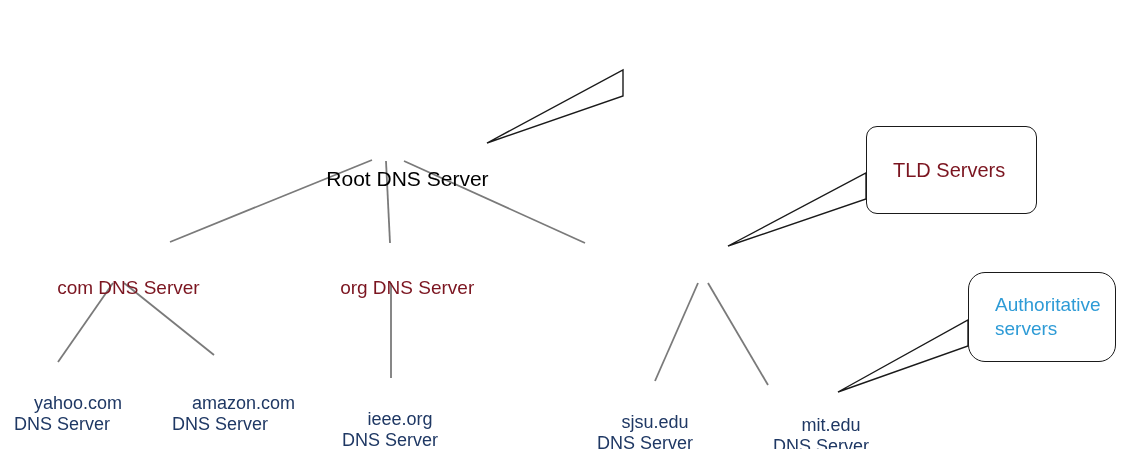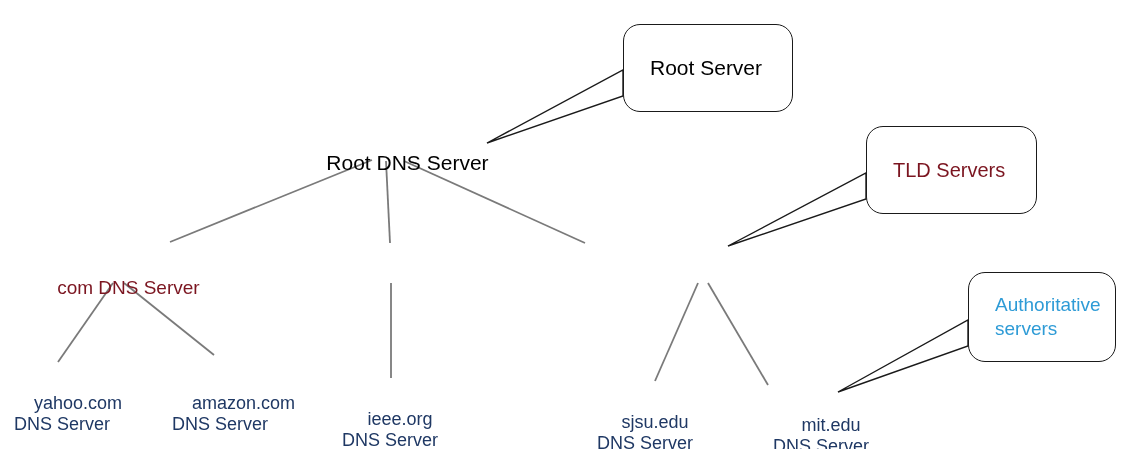--- a/index.html
+++ b/index.html
@@ -90,26 +90,29 @@
 
     <polygon points="623,70 623,96 487,143" fill="#ffffff" stroke="#1a1a1a" stroke-width="1.4"></polygon>
     <polygon points="866,173 866,199 728,246" fill="#ffffff" stroke="#1a1a1a" stroke-width="1.4"></polygon>
     <polygon points="968,320 968,346 838,392" fill="#ffffff" stroke="#1a1a1a" stroke-width="1.4"></polygon>
 
     <rect x="624" y="71" width="5" height="24" fill="#ffffff"></rect>
     <rect x="867" y="174" width="5" height="24" fill="#ffffff"></rect>
     <rect x="969" y="321" width="5" height="24" fill="#ffffff"></rect>
   </svg>
 
-  <div class="node node-root" style="left:303px; top:126px;">
+  <div class="node node-root" style="left:303px; top:142px;">
     <span>Root DNS Server</span>
   </div>
 
   <div class="node node-tld" style="left:36px; top:255px;">
     <span>com DNS Server</span>
+  </div>
+  <div class="node node-tld" style="left:319px; top:255px;">
+    <span>org DNS Server</span>
   </div>
 
   <div class="node node-auth" style="left:14px; top:372px; text-align:left;">
     <span>yahoo.com
 DNS Server</span>
   </div>
   <div class="node node-auth" style="left:172px; top:372px; text-align:left;">
     <span>amazon.com
 DNS Server</span>
   </div>
@@ -119,25 +122,22 @@
   </div>
   <div class="node node-auth" style="left:597px; top:391px; text-align:center;">
     <span>sjsu.edu
 DNS Server</span>
   </div>
   <div class="node node-auth" style="left:773px; top:394px; text-align:center;">
     <span>mit.edu
 DNS Server</span>
   </div>
 
-  <div class="callout callout-root" style="left:623px; top:24px; width:170px; height:88px;">
-    <span class="callout-label">Root Server</span>
-  </div>
 
-  <div class="callout callout-tld" style="left:866px; top:126px; width:171px; height:88px;">
+  <div class="callout callout-tld" style="left:866px; top:126px; width:171px; height:88px;border-radius:11px;">
     <span class="callout-label">TLD Servers</span>
   </div>
 
   <div class="callout callout-auth" style="left:968px; top:272px; width:148px; height:90px;">
     <span class="callout-label">Authoritative
 servers</span>
   </div>
 
 </div>
 

